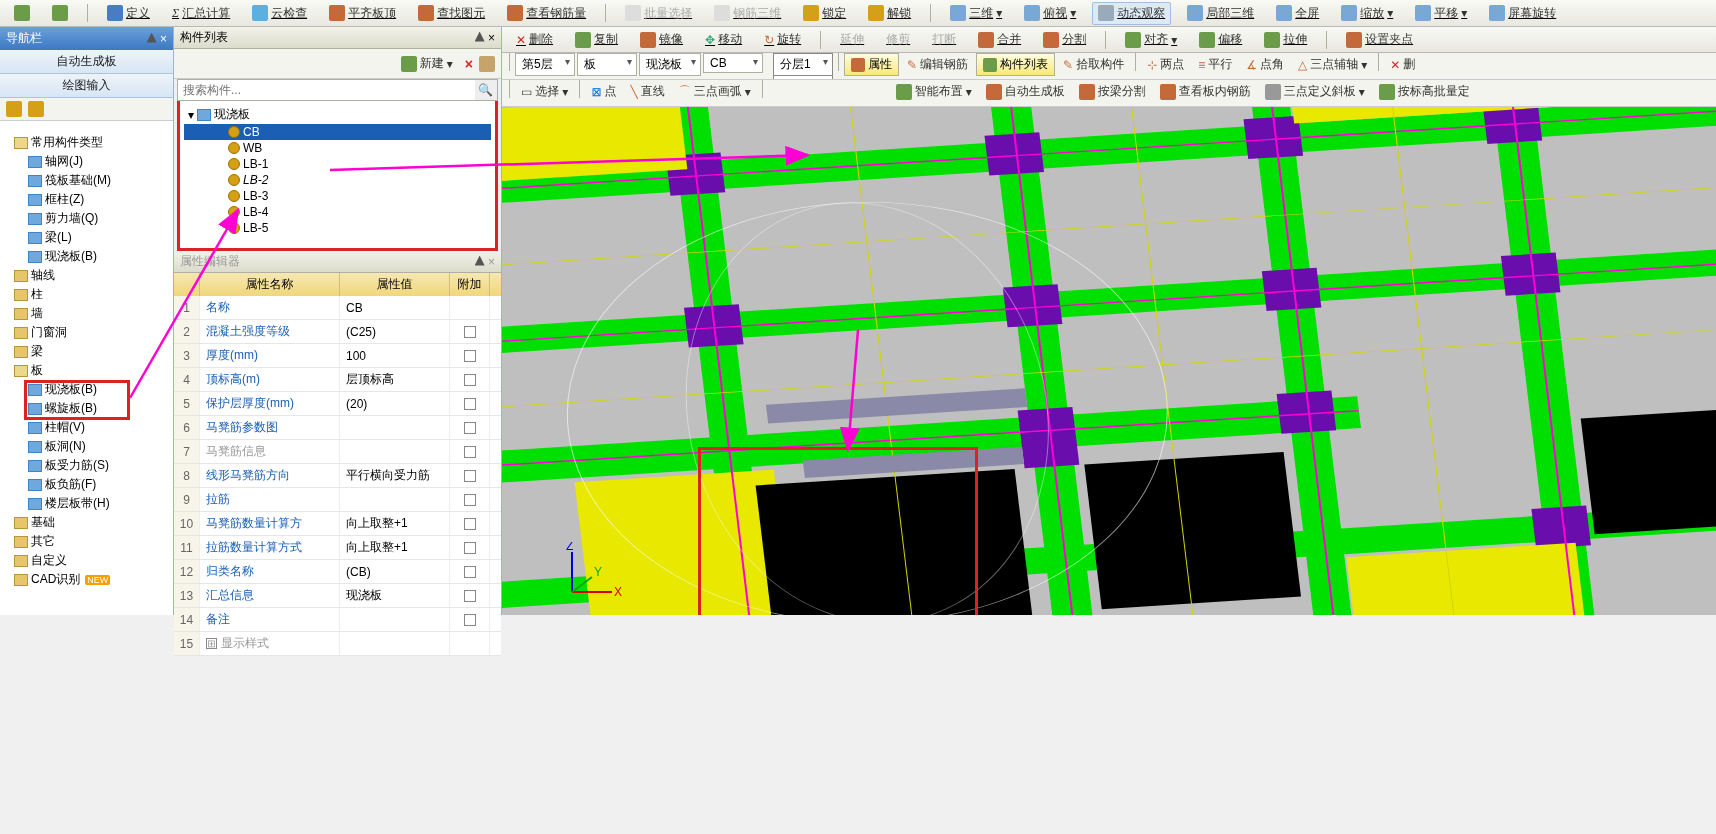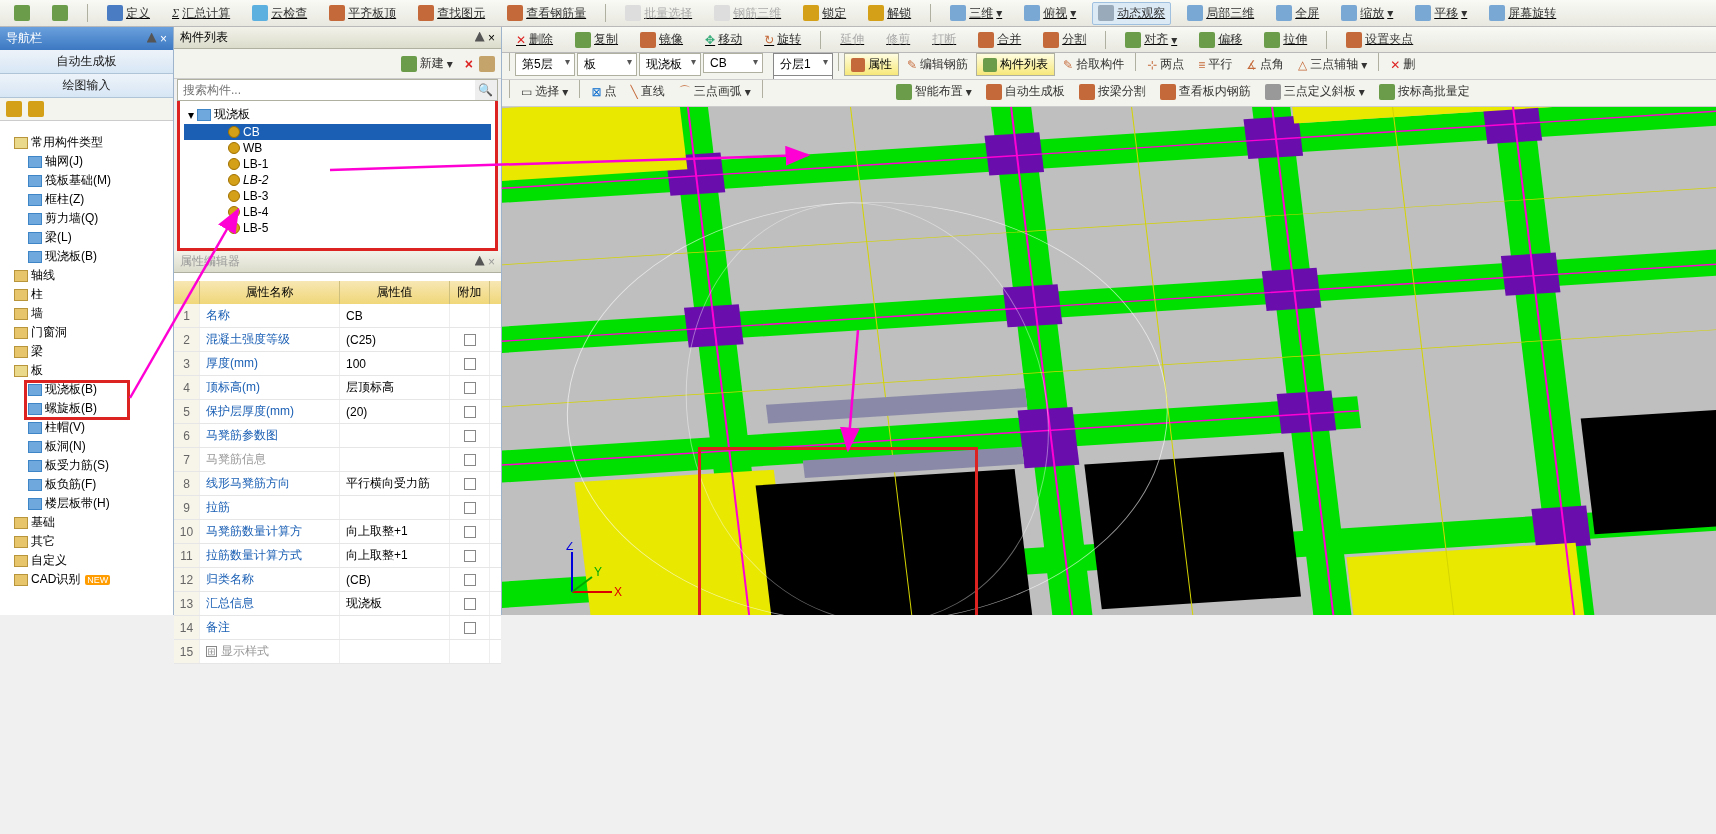--- a/index.html
+++ b/index.html
@@ -26,21 +26,21 @@
   .search{display:flex;background:#fff;border:1px solid #b0b0a0;margin:3px;}
   .search input{flex:1;border:none;padding:3px 5px;outline:none;color:#999;}
   .search-btn{width:22px;display:flex;align-items:center;justify-content:center;background:#eee;cursor:pointer;}
   .ctree{background:#fff;flex:0 0 150px;overflow:auto;padding:4px;}
   .ctree-item{display:flex;align-items:center;gap:3px;padding:1px 0 1px 20px;cursor:pointer;}
   .ctree-item.root{padding-left:4px;}
   .ctree-item .cico{width:12px;height:12px;display:inline-block;background:#d4a017;border:1px solid #a07000; border-radius:50%;}
   .ctree-item.sel{background:#1a5fb4;color:#fff;}
   .prop{flex:1;display:flex;flex-direction:column;background:#fff;}
   .prop-grid{flex:1;overflow:auto;}
-  .prop-hdr{display:grid;grid-template-columns:26px 140px 110px 40px;background:linear-gradient(#f7e7b3,#f0d77a);font-weight:normal;margin-top:8px;}
+  .prop-hdr{display:grid;grid-template-columns:26px 140px 110px 40px;background:linear-gradient(#f7e7b3,#f0d77a);font-weight:normal;}
   .prop-hdr div{padding:3px 6px;border-right:1px solid #cfbf7f;text-align:center;}
   .prop-row{display:grid;grid-template-columns:26px 140px 110px 40px;border-bottom:1px solid #e6e6e6;}
   .prop-row div{padding:3px 6px;border-right:1px solid #eee;display:flex;align-items:center;}
   .prop-row .rn{background:#f7f4e9;justify-content:center;color:#666;}
   .prop-row .pn{color:#1a5fb4;}
   .prop-row .pn.gray{color:#999;}
   .prop-row .chk{justify-content:center;}
   .cbx{width:12px;height:12px;border:1px solid #888;display:inline-block;}
   .view{flex:1;display:flex;flex-direction:column;background:#fff;position:relative;}
   .view-tb{background:#f4f4ee;border-bottom:1px solid #ccc;height:27px;display:flex;align-items:flex-start;padding:0 4px;gap:2px;white-space:nowrap;overflow:hidden;}

